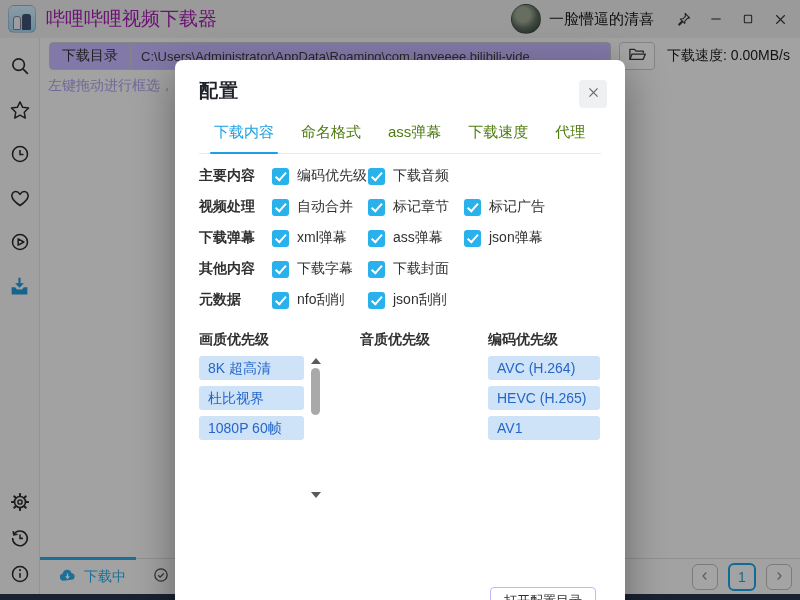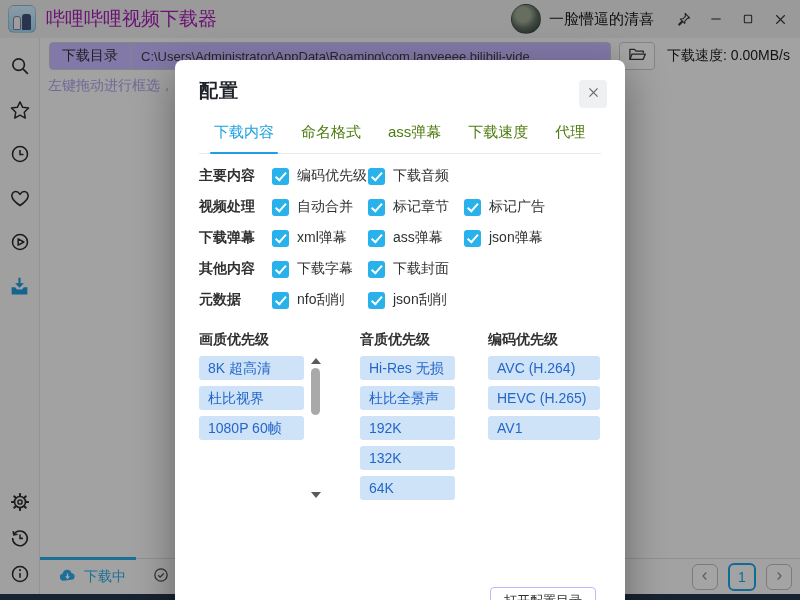--- a/index.html
+++ b/index.html
@@ -402,27 +402,20 @@
           </div>
           <div class="vscroll">
             <div class="arr-up"></div>
             <div class="thumb"></div>
             <div class="arr-dn"></div>
           </div>
         </div>
       </div>
       <div class="prio-col2">
         <div class="prio-head">音质优先级</div>
-        <div class="pill-list">
-          <div class="pill">Hi-Res 无损</div>
-          <div class="pill">杜比全景声</div>
-          <div class="pill">192K</div>
-          <div class="pill">132K</div>
-          <div class="pill">64K</div>
-        </div>
       </div>
       <div class="prio-col3">
         <div class="prio-head">编码优先级</div>
         <div class="pill-list">
           <div class="pill">AVC (H.264)</div>
           <div class="pill">HEVC (H.265)</div>
           <div class="pill">AV1</div>
         </div>
       </div>
     </div>

